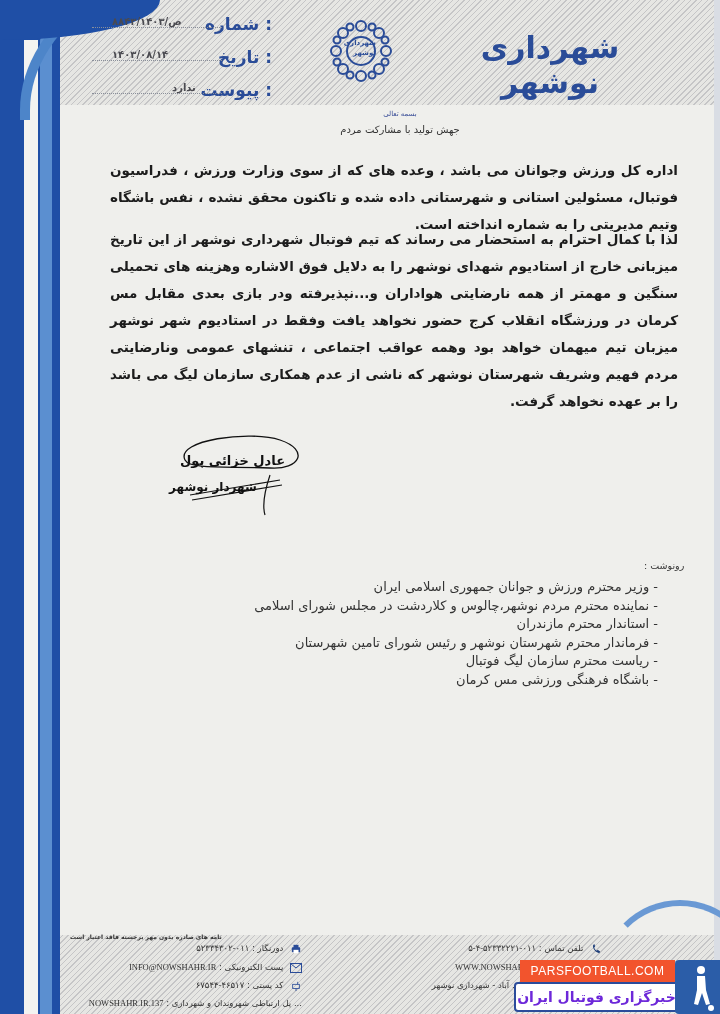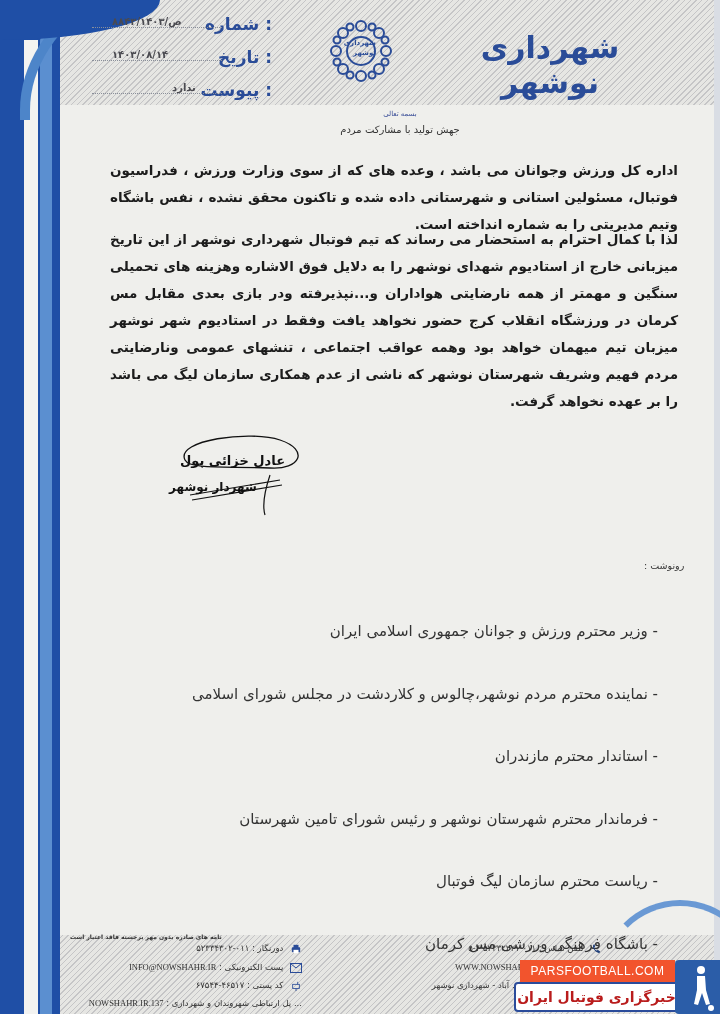--- a/index.html
+++ b/index.html
@@ -80,41 +80,41 @@
   }
   .para1 { left: 110px; top: 157px; width: 568px; }
   .para2 { left: 110px; top: 226px; width: 568px; }
 
   .sig-name { position: absolute; left: 180px; top: 453px; font-size: 13px; font-weight: bold; direction: rtl; color: #111; }
   .sig-title { position: absolute; left: 169px; top: 480px; font-size: 12px; font-weight: bold; direction: rtl; color: #111; }
   .sig-scribble { position: absolute; left: 170px; top: 430px; width: 180px; height: 90px; }
 
   .cc-label { position: absolute; left: 600px; top: 560px; font-size: 9.5px; direction: rtl; color: #333; margin-left: 44px; }
   .cc-list { position: absolute; right: 62px; top: 578px; direction: rtl; list-style: none; }
-  .cc-item { font-size: 15px; color: #333; line-height: 18.5px; text-align: right; margin-top: 44px; }
+  .cc-item { font-size: 13px; color: #333; line-height: 18.5px; text-align: right; }
 
   .disclaimer { position: absolute; left: 70px; top: 933px; font-size: 6px; color: #333; direction: rtl; font-weight: bold; }
 
   
   .fc { position: absolute; direction: rtl; font-size: 8.5px; color: #333; white-space: nowrap; }
   .fc .ic { display: inline-block; width: 12px; height: 10px; margin-left: 4px; vertical-align: middle; }
   .fc-val { font-family: Liberation Serif, serif; }
 
   
   .wm { position: absolute; left: 520px; top: 960px; width: 200px; height: 54px; }
   .wm-top {
     position: absolute; left: 0; top: 0; width: 155px; height: 22px;
     background: #f2542d; color: #fff; font-weight: normal; font-size: 12px;
     text-align: center; line-height: 22px; letter-spacing: 0.5px;
     font-family: "Liberation Sans", sans-serif;
   }
   .wm-bottom {
     position: absolute; left: -6px; top: 22px; width: 165px; height: 30px;
     background: #ffffff; border: 2px solid #2b4c9b; border-radius: 4px;
-    color: #b91c1c; font-weight: bold; font-size: 14px; text-align: center; line-height: 26px;
+    color: #6d28d9; font-weight: bold; font-size: 14px; text-align: center; line-height: 26px;
     direction: rtl;
   }
   .wm-badge {
     position: absolute; left: 155px; top: 0; width: 48px; height: 54px;
     background: #2b5da8; border-radius: 4px 0 0 4px;
   }
 </style>
 </head>
 <body>
 

